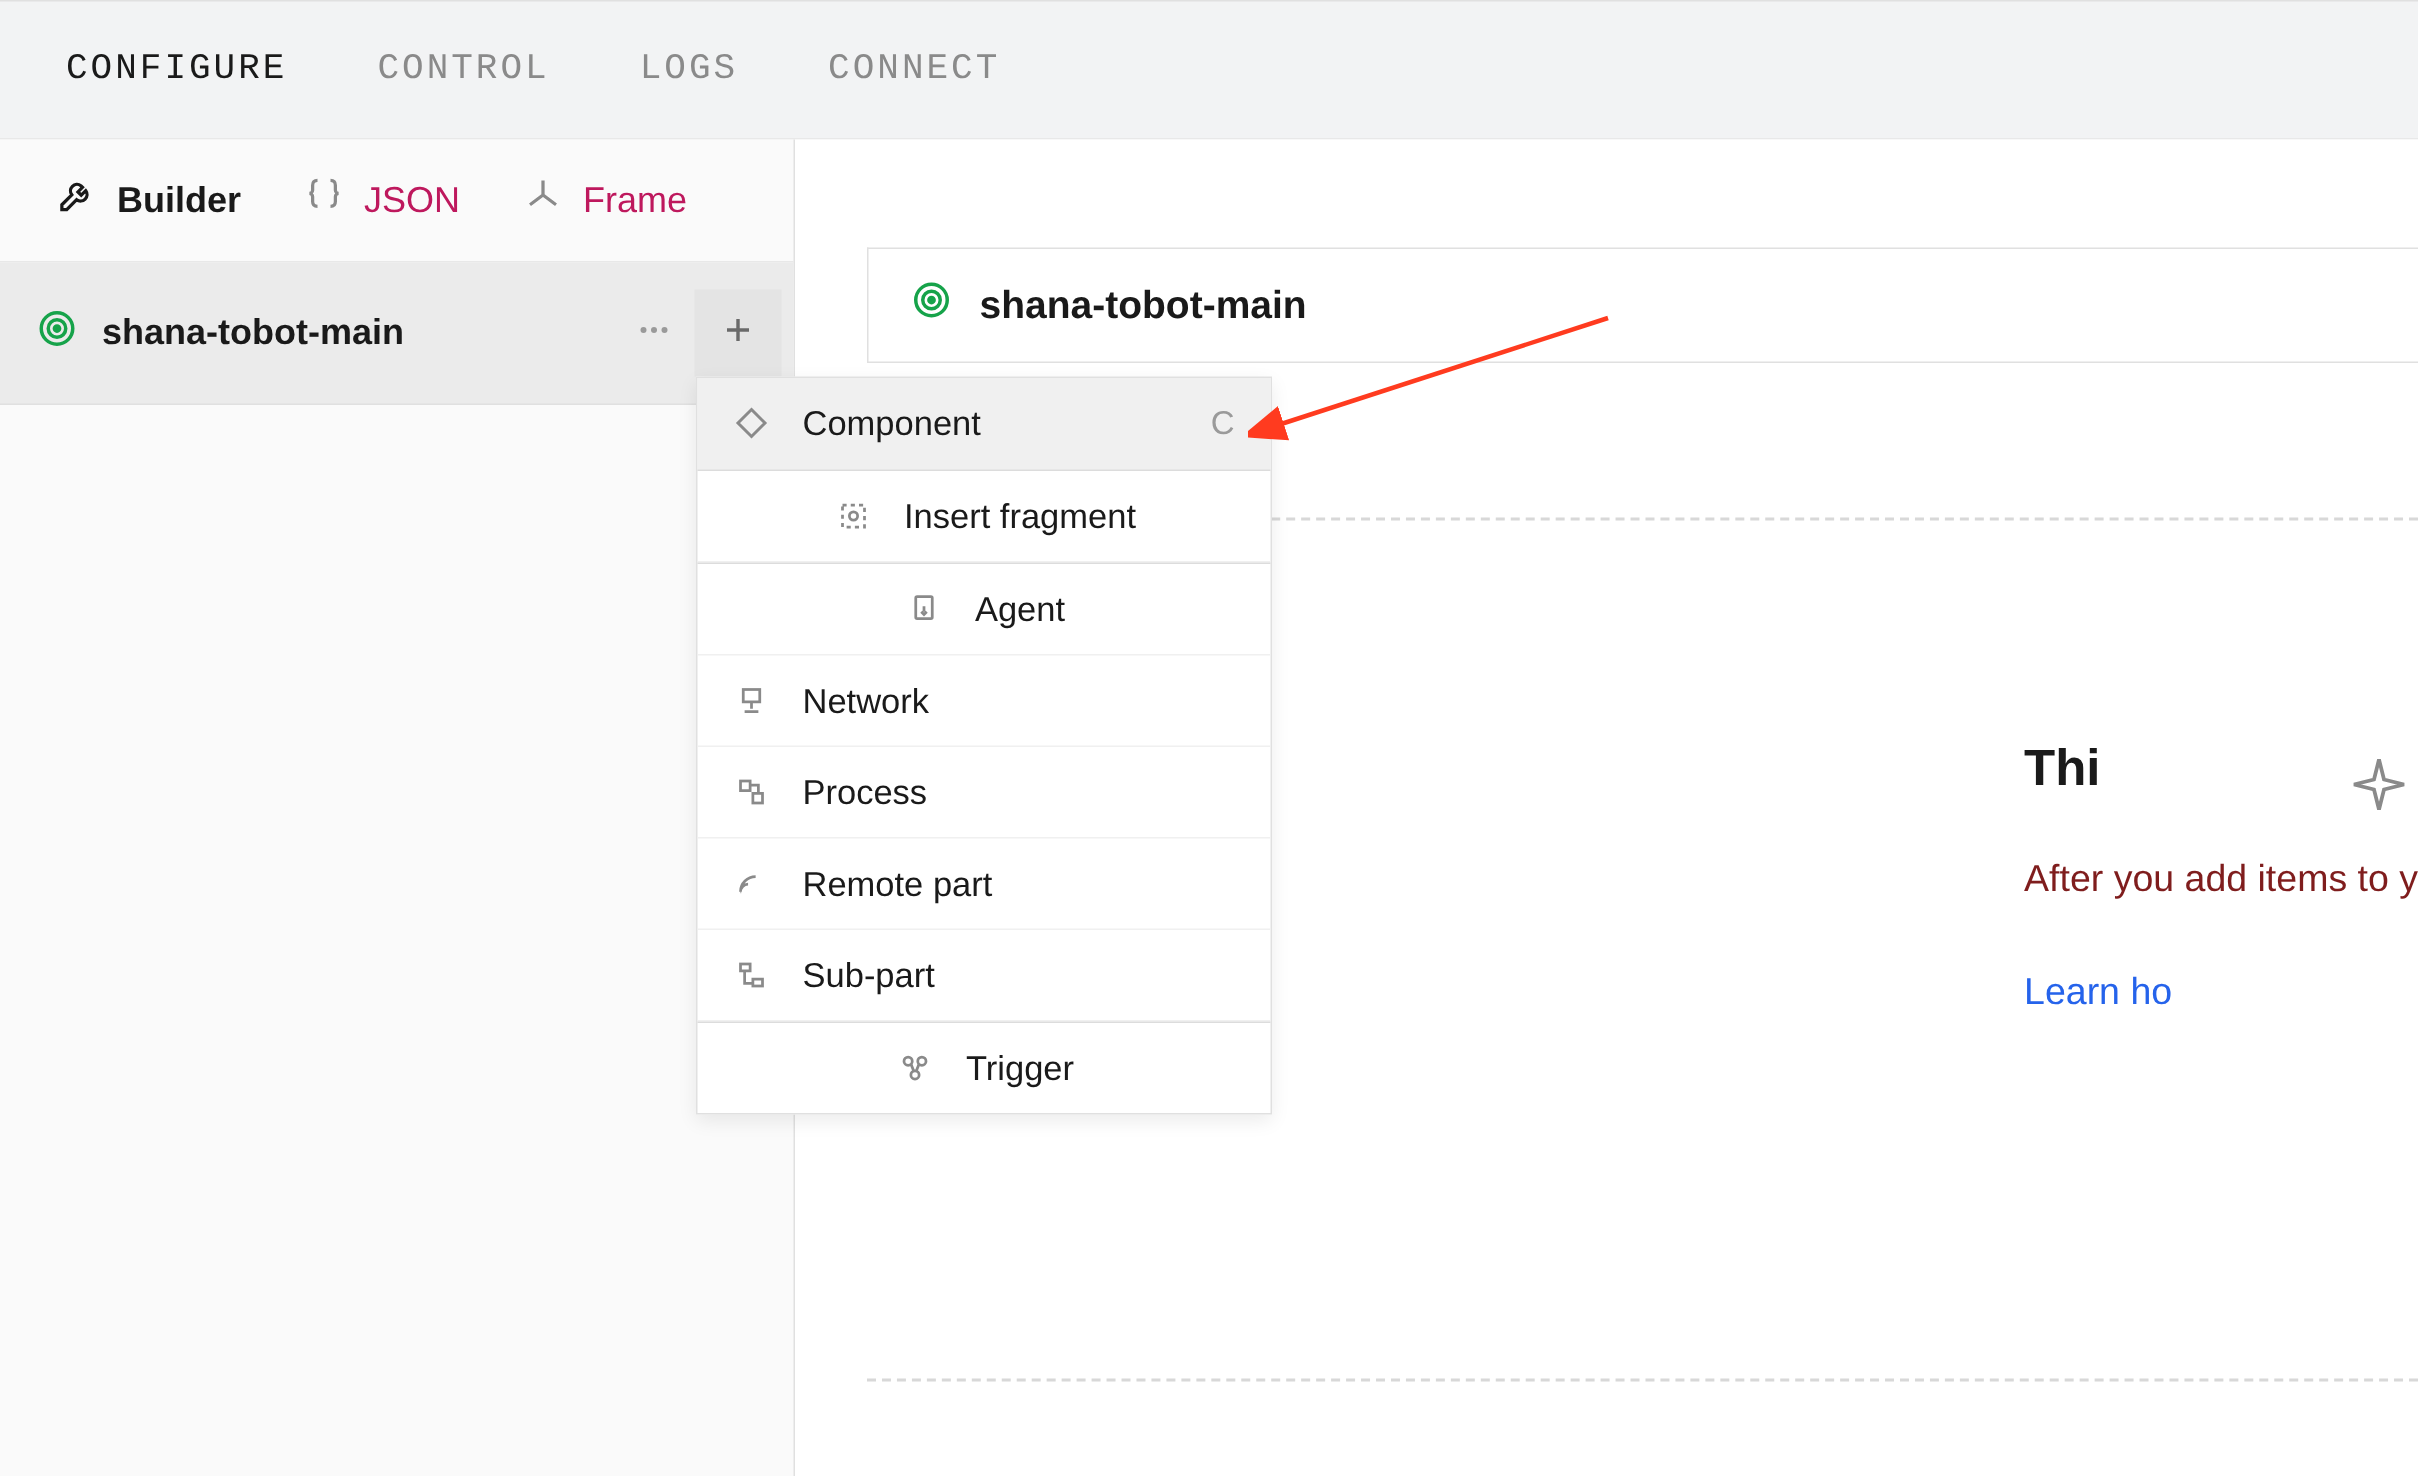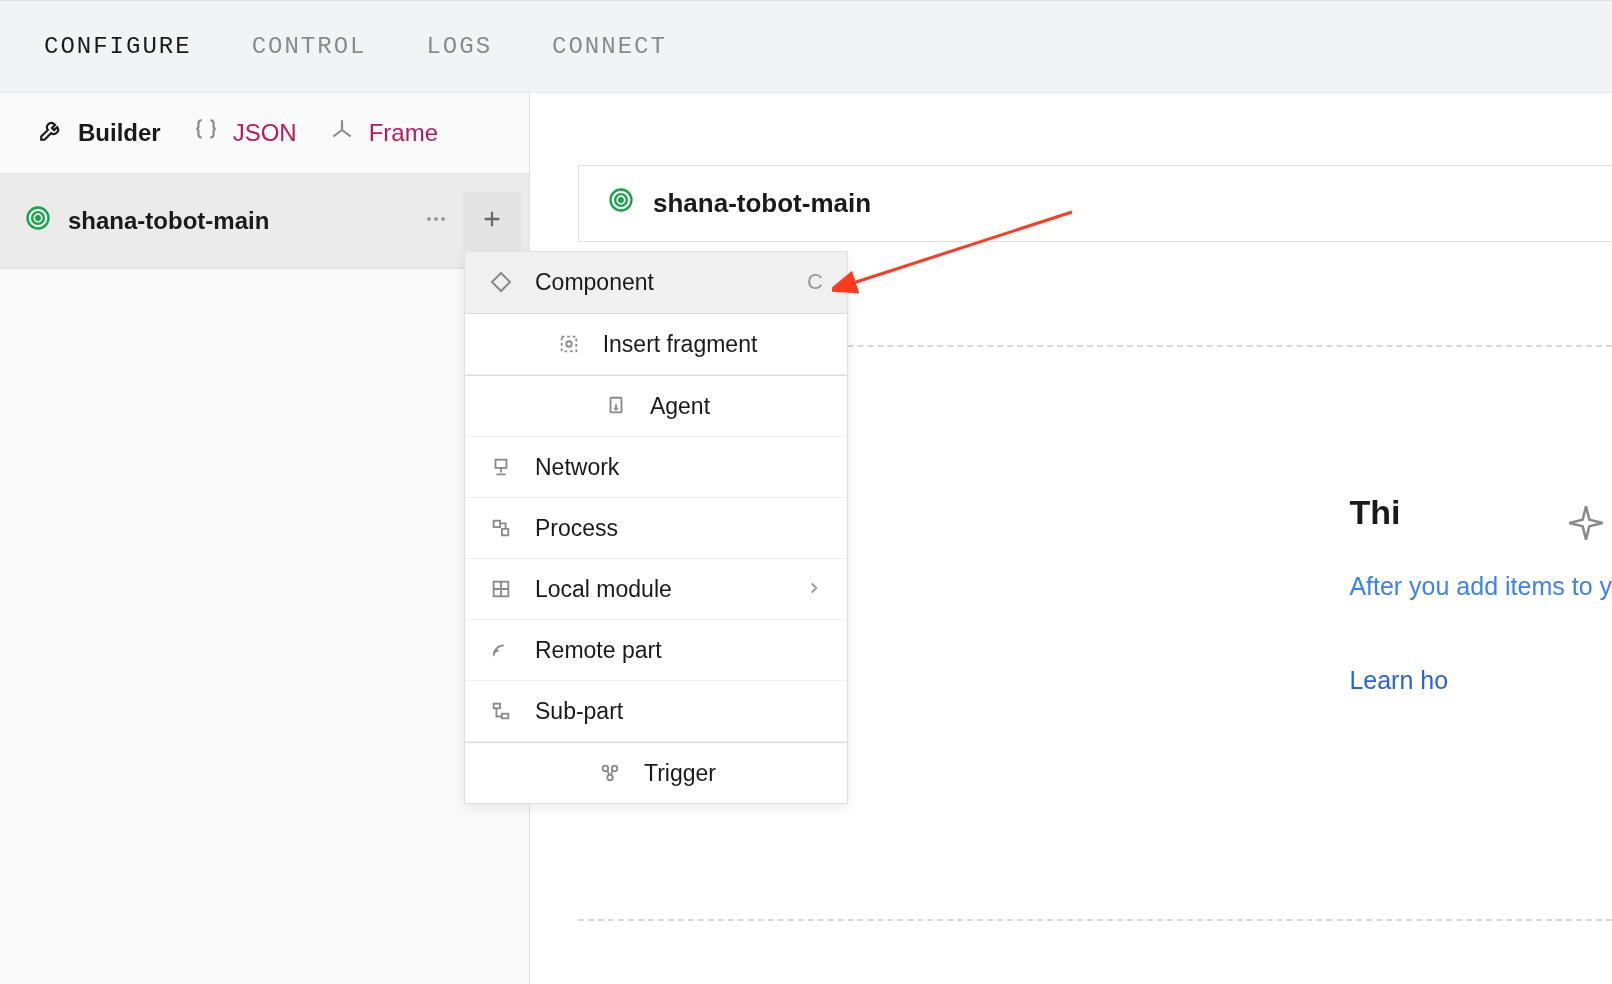--- a/index.html
+++ b/index.html
@@ -40,21 +40,21 @@
   height: calc(100% - 92px);
 }
 .sidebar {
   width: 530px;
   border-right: 1px solid #e0e0e0;
   background: #fafafa;
 }
 .sidebar-modes {
   display: flex;
   align-items: center;
-  gap: 32px;
+  gap: 42px;
   padding: 24px 38px;
   border-bottom: 1px solid #e8e8e8;
 }
 .sidebar-mode {
   display: flex;
   align-items: center;
   gap: 14px;
   color: #be185d;
   font-size: 24px;
   cursor: pointer;
@@ -129,22 +129,22 @@
   color: #666;
 }
 .empty-state .hdr {
   font-size: 34px;
   font-weight: 700;
   color: #1a1a1a;
   margin-bottom: 40px;
 }
 .empty-state .sub {
   font-size: 25px;
-  color: #3b82f6;
-  margin-bottom: 65px;
+  color: #7f1d1d;
+  margin-bottom: 46px;
 }
 .empty-state .link {
   color: #2563eb;
   font-size: 25px;
 }
 .sparkle-icon {
   position: absolute;
   right: 6px;
   top: 410px;
 }
@@ -360,34 +360,20 @@
           <rect x="4" y="4" width="7" height="7"></rect>
           <rect x="13" y="13" width="7" height="7"></rect>
           <path d="M11 7h6v6"></path>
         </svg>
     </span>
     <span>Process</span>
   </div>
   <div class="dropdown-item">
     <span class="dd-ico">
       <svg width="22" height="22" viewBox="0 0 24 24" fill="none" stroke="#8a8a8a" stroke-width="2">
-          <rect x="4" y="4" width="16" height="16"></rect>
-          <path d="M4 12h16 M12 4v16"></path>
-        </svg>
-    </span>
-    <span>Local module</span>
-    <span class="chev">
-      <svg width="18" height="18" viewBox="0 0 24 24" fill="none" stroke="#9a9a9a" stroke-width="2.5">
-          <path d="M9 6l6 6-6 6"></path>
-        </svg>
-    </span>
-  </div>
-  <div class="dropdown-item">
-    <span class="dd-ico">
-      <svg width="22" height="22" viewBox="0 0 24 24" fill="none" stroke="#8a8a8a" stroke-width="2">
           <path d="M4 18c0-6 5-11 11-11 M4 18c0-3 2.5-5.5 5.5-5.5 M4 18h.5"></path>
         </svg>
     </span>
     <span>Remote part</span>
   </div>
   <div class="dropdown-item">
     <span class="dd-ico">
       <svg width="22" height="22" viewBox="0 0 24 24" fill="none" stroke="#8a8a8a" stroke-width="2">
           <rect x="4" y="4" width="7" height="5"></rect>
           <rect x="13" y="15" width="7" height="5"></rect>

